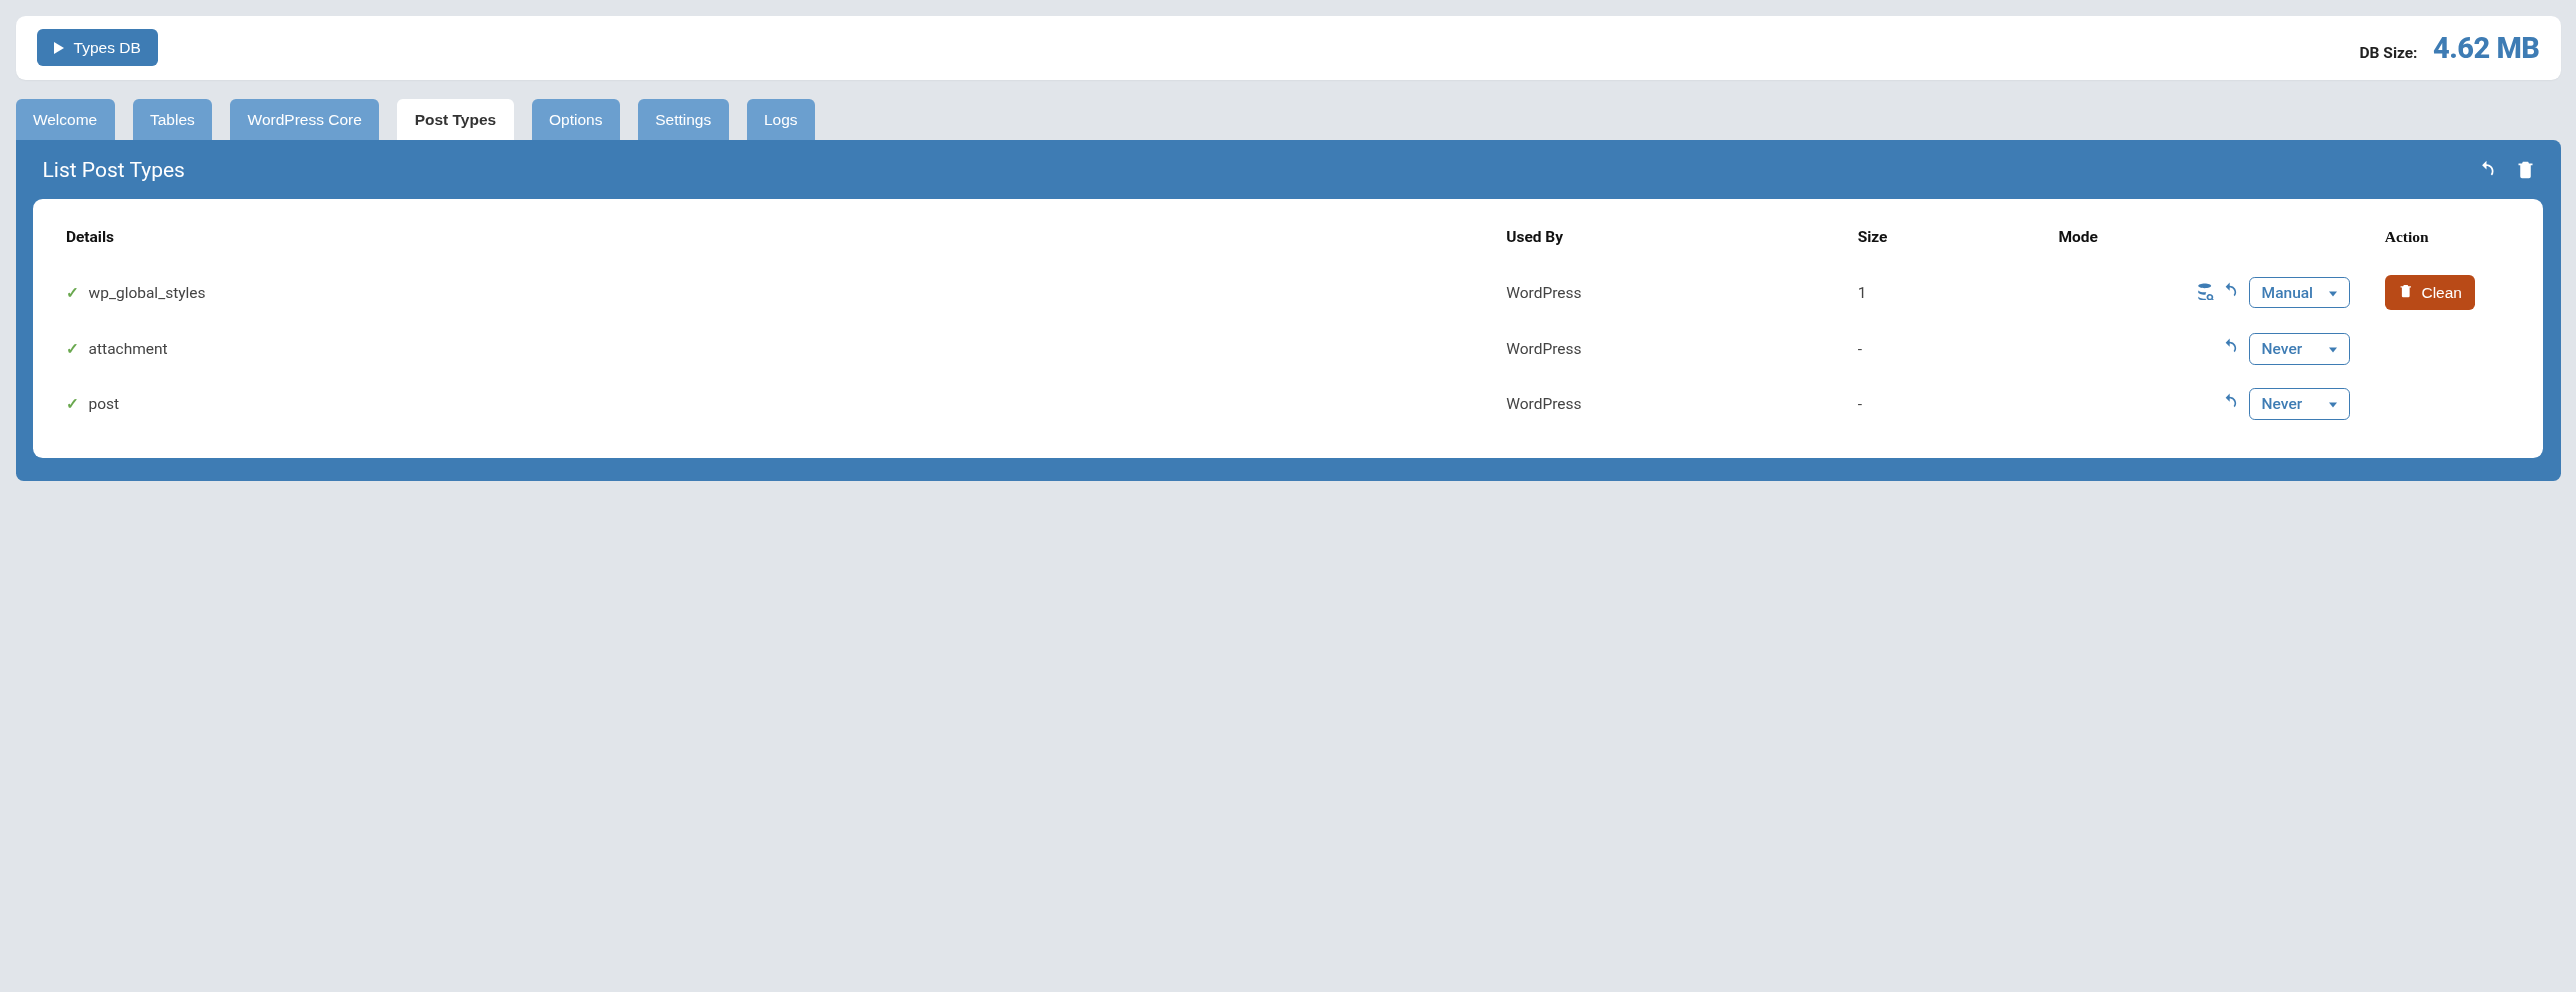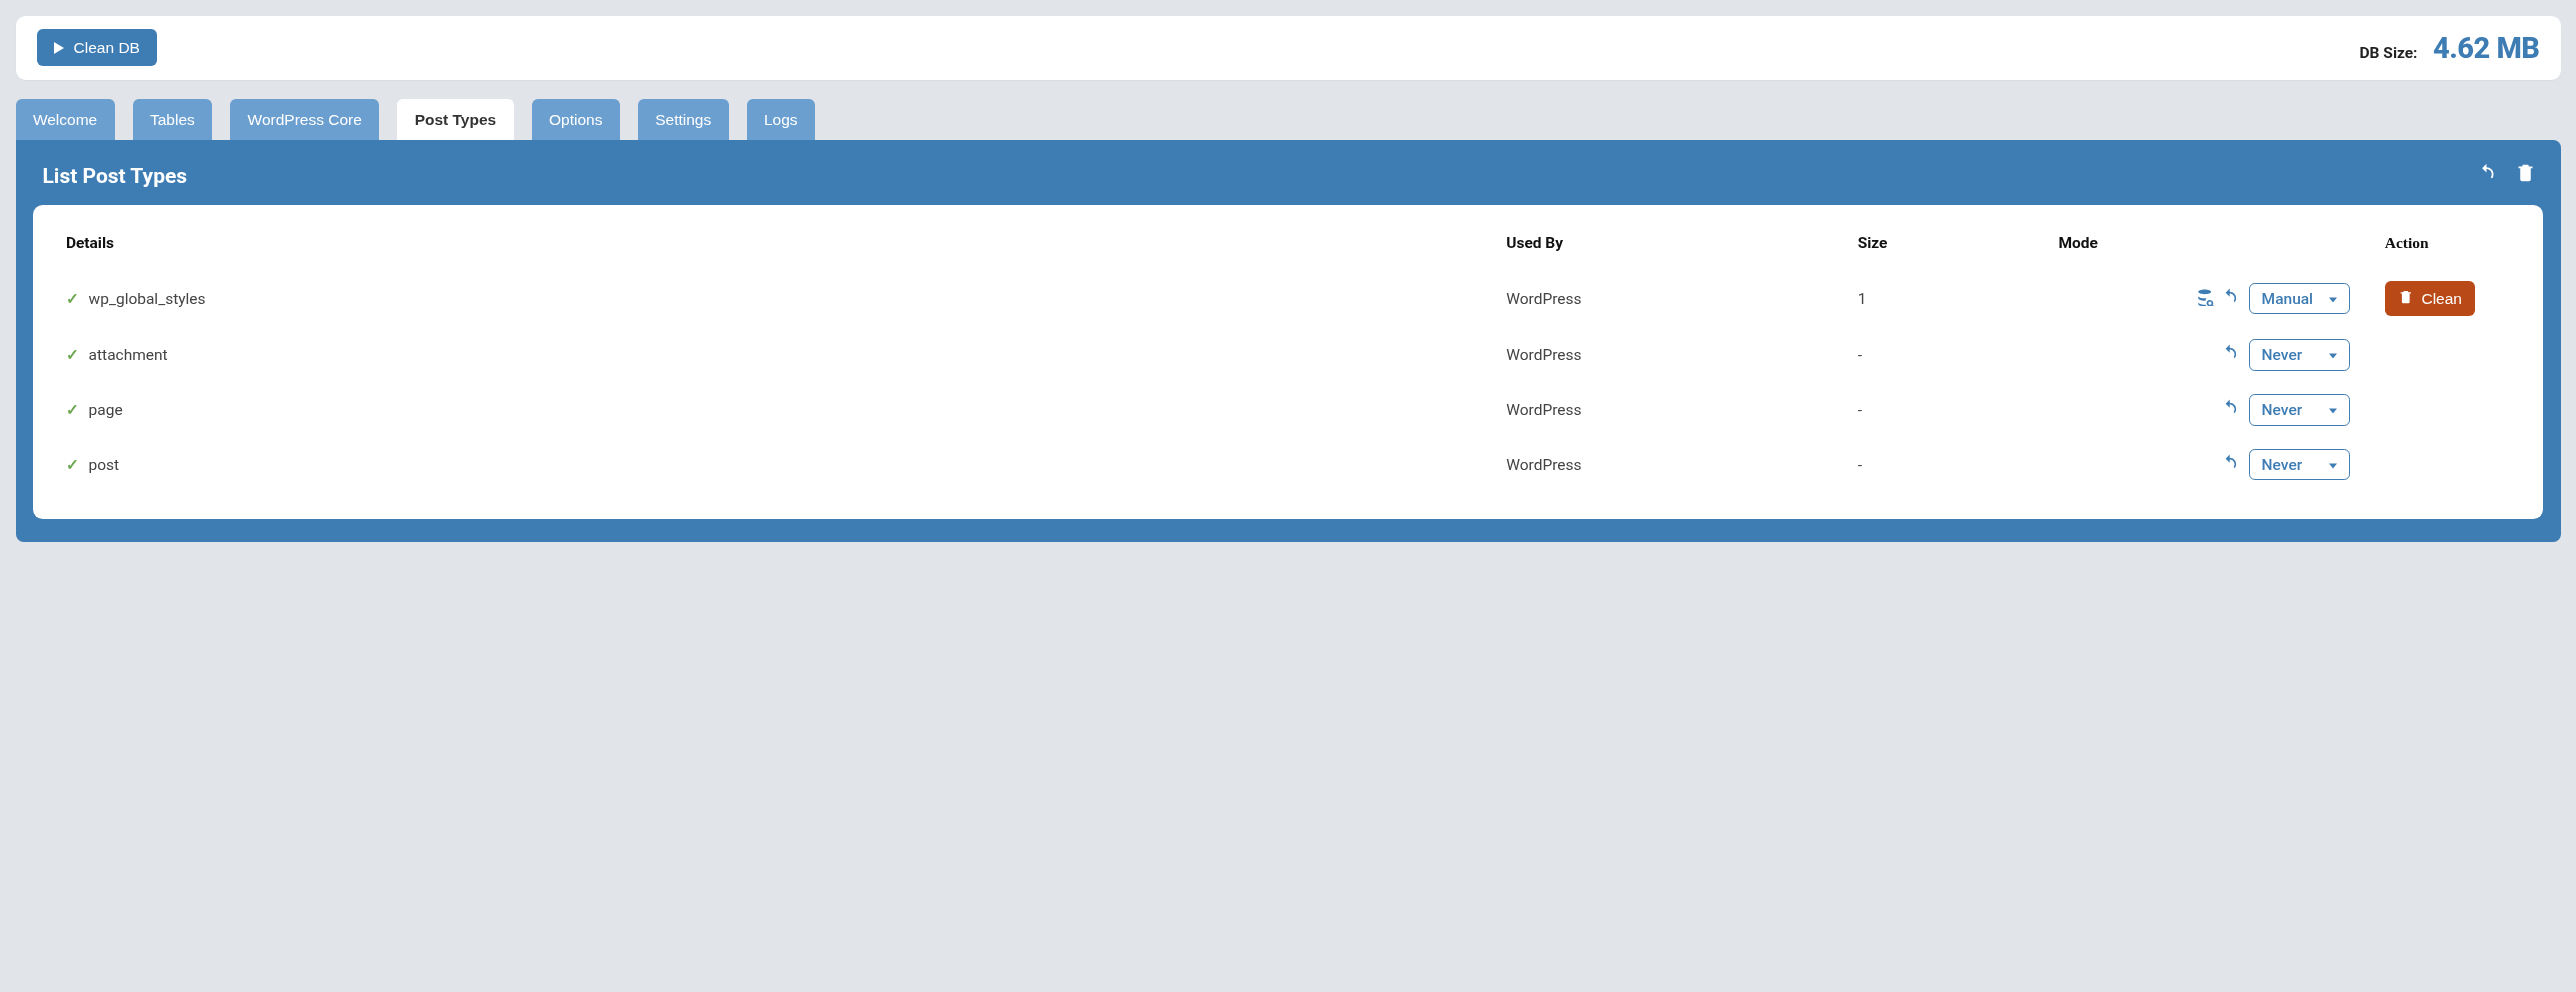--- a/index.html
+++ b/index.html
@@ -63,21 +63,21 @@
     border-radius: 0 7.7px 7.7px 7.7px;
     padding: 0 0 23px 0;
   }
   .panel-header {
     display: flex;
     align-items: center;
     justify-content: space-between;
     padding: 17.4px 25px 17.4px 27px;
     color: #fff;
   }
-  .panel-title { font-size: 21px; font-weight: 700; margin-top: 6px; }
+  .panel-title { font-size: 21px; font-weight: 400; }
   .panel-actions { display: flex; gap: 17.4px; align-items: center; }
   .panel-actions svg { width: 21px; height: 21px; fill: #fff; cursor: pointer; }
 
   
   .card {
     background: #fff;
     margin: 0 17.4px;
     border-radius: 9.7px;
     padding: 11.6px 0 27px 0;
   }
@@ -141,21 +141,21 @@
     cursor: pointer;
   }
   .clean-btn svg { width: 15.5px; height: 15.5px; fill: #fff; }
 </style>
 </head>
 <body>
 
 <div class="topbar" data-name="topbar">
   <button class="btn-primary" data-name="clean-db-button">
     <span class="play-icon" data-name="play-icon"></span>
-    <span data-name="clean-db-label">Clean DB</span>
+    <span data-name="clean-db-label">Types DB</span>
   </button>
   <div class="dbsize-wrap" data-name="db-size">
     <span class="dbsize-label" data-name="db-size-label">DB Size:</span>
     <span class="dbsize-value" data-name="db-size-value">4.62 MB</span>
   </div>
 </div>
 
 <div class="tabs-row" data-name="tabs" id="tabs-row">
     <button class="tab" data-name="tab-welcome"><span data-name="tab-label">Welcome</span></button>
     <button class="tab" data-name="tab-tables"><span data-name="tab-label">Tables</span></button>
@@ -229,38 +229,20 @@
                     </svg></span>
                 </div>
                 <div class="mode-select" data-name="mode-select">
                   <span data-name="mode-select-label">Never</span>
                 </div>
               </div>
             </td>
             <td data-name="cell-action"></td>
           </tr>
           <tr data-name="table-row">
-            <td data-name="cell-details"><span class="check" data-name="check-icon">✓</span><span data-name="row-name">page</span></td>
-            <td data-name="cell-usedby">WordPress</td>
-            <td data-name="cell-count">-</td>
-            <td data-name="cell-mode">
-              <div class="mode-cell">
-                <div class="mode-icons">
-                  <span data-name="refresh-icon"><svg viewBox="0 0 24 24">
-                      <path d="M12 5V2L7 7l5 5V8c3.31 0 6 2.69 6 6 0 1.3-.42 2.5-1.13 3.48l1.46 1.46A7.96 7.96 0 0 0 20 14c0-4.42-3.58-8-8-8z"></path>
-                    </svg></span>
-                </div>
-                <div class="mode-select" data-name="mode-select">
-                  <span data-name="mode-select-label">Never</span>
-                </div>
-              </div>
-            </td>
-            <td data-name="cell-action"></td>
-          </tr>
-          <tr data-name="table-row">
             <td data-name="cell-details"><span class="check" data-name="check-icon">✓</span><span data-name="row-name">post</span></td>
             <td data-name="cell-usedby">WordPress</td>
             <td data-name="cell-count">-</td>
             <td data-name="cell-mode">
               <div class="mode-cell">
                 <div class="mode-icons">
                   <span data-name="refresh-icon"><svg viewBox="0 0 24 24">
                       <path d="M12 5V2L7 7l5 5V8c3.31 0 6 2.69 6 6 0 1.3-.42 2.5-1.13 3.48l1.46 1.46A7.96 7.96 0 0 0 20 14c0-4.42-3.58-8-8-8z"></path>
                     </svg></span>
                 </div>

